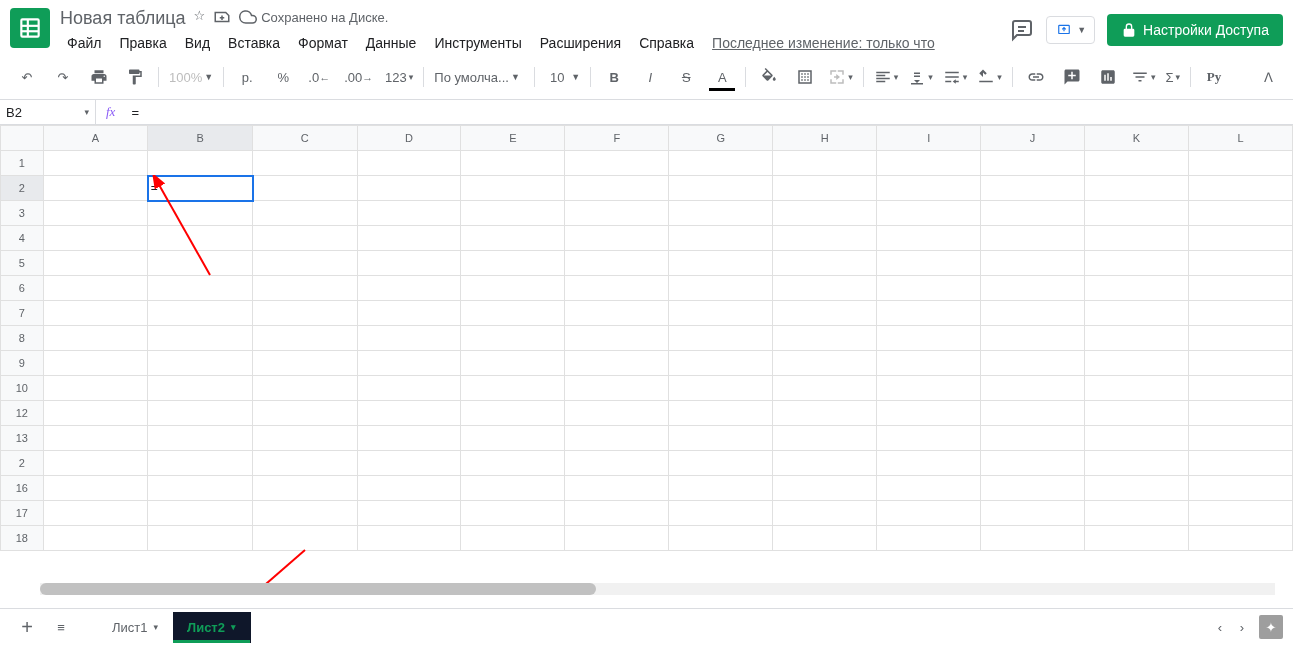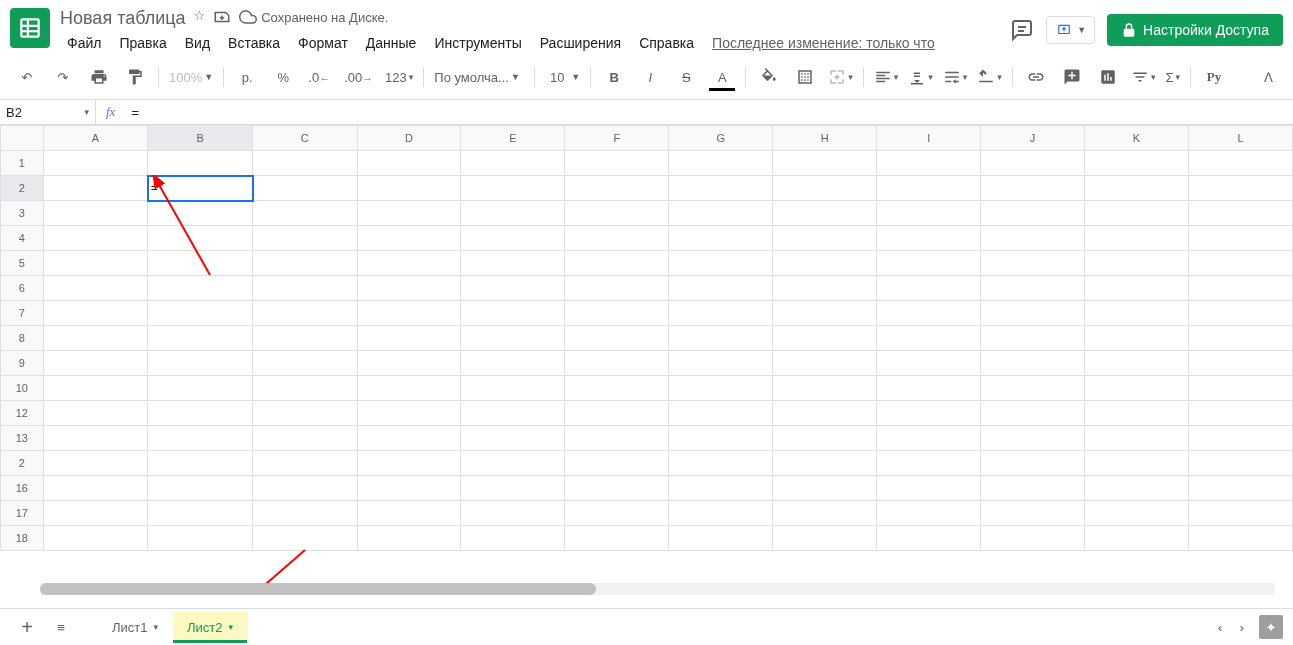--- a/index.html
+++ b/index.html
@@ -34,21 +34,21 @@
 .col-h{width:100px}
 .row-h{width:40px;background:#f8f9fa;text-align:center}
 .grid td{border:1px solid #e0e0e0;height:20px;width:100px;font-size:12px;padding:0 2px}
 .corner{width:40px;background:#f8f9fa}
 .selected-cell{border:2px solid #1a73e8 !important;position:relative}
 .selected-col{background:#e8eaed !important}
 .selected-row{background:#e8eaed !important}
 .arrow{position:absolute;pointer-events:none}
 .bottom-bar{position:fixed;bottom:0;left:0;right:0;height:36px;border-top:1px solid #dadce0;display:flex;align-items:center;background:#fff;padding:0 40px 0 10px}
 .sheet-tab{padding:8px 14px;font-size:13px;color:#5f6368;display:flex;align-items:center;gap:6px;cursor:pointer;border-right:1px solid transparent}
-.sheet-tab.active{color:#0f9d58;font-weight:400;background:#fef9c3;box-shadow:inset 0 -3px 0 #0f9d58}
+.sheet-tab.active{color:#0f9d58;font-weight:700;background:#0f172a;box-shadow:inset 0 -3px 0 #0f9d58}
 .explore-btn{position:fixed;bottom:6px;right:10px;width:24px;height:24px;background:#9e9e9e;border-radius:2px;display:flex;align-items:center;justify-content:center;color:#fff}
 .scroll-track{position:absolute;background:#f1f1f1}
 .hscroll{bottom:0;left:40px;right:18px;height:12px}
 .hscroll-thumb{position:absolute;left:0;width:45%;height:100%;background:#c1c1c1;border-radius:6px}
 .chev{width:22px;text-align:center;color:#5f6368}
 .dd-arrow{font-size:9px;color:#5f6368}
 .text-color-btn{position:relative}
 .text-color-underline{position:absolute;bottom:2px;left:4px;right:4px;height:3px;background:#000}
 .collapse-arrow{margin-left:auto;padding:0 10px;color:#5f6368}
 </style>

